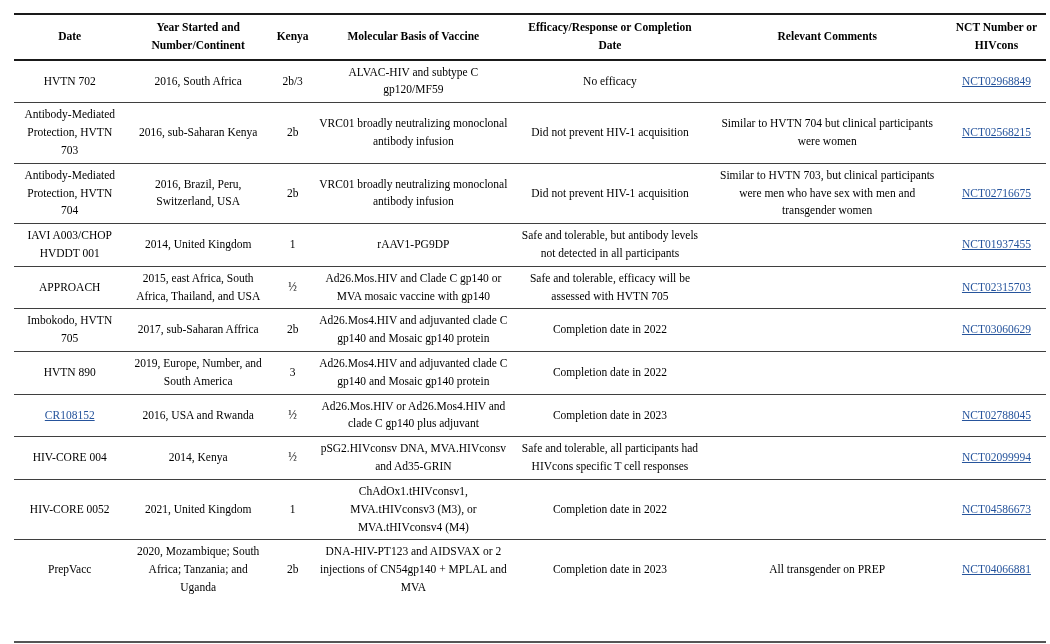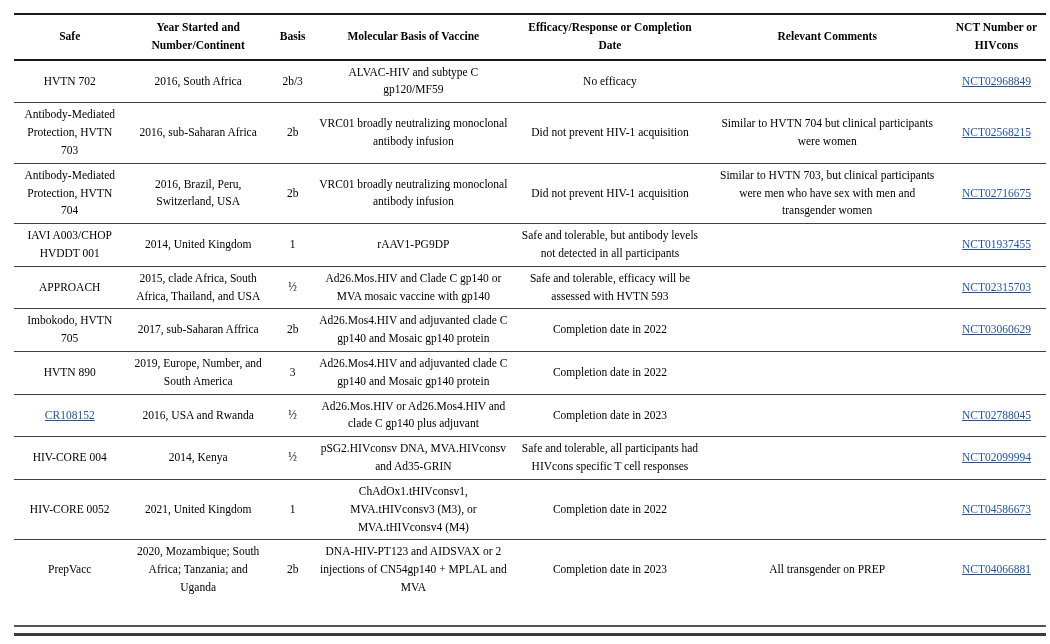--- a/index.html
+++ b/index.html
@@ -41,21 +41,21 @@
   tbody td {
     border-bottom: 1px solid #3f3f3f;
     font-size: 11.5px;
     line-height: 1.55;
     padding: 3px 4px;
     text-align: center;
     vertical-align: middle;
     word-wrap: break-word;
   }
   tr.gap-below td {
-    padding-bottom: 28px;
+    padding-bottom: 44px;
   }
   tr.thick-below td {
     border-bottom: 2.5px solid #555;
   }
   a.tbl-link {
     color: var(--link-color, #26549C);
     cursor: pointer;
   }
 </style>
 </head>
@@ -67,42 +67,42 @@
       <col class="c-name">
         <col class="c-year">
         <col class="c-phase">
         <col class="c-molecular">
       <col class="c-efficacy">
         <col class="c-comments">
         <col class="c-nct">
     </colgroup>
     <thead>
       <tr>
-        <th>Safe</th>
+        <th>Date</th>
         <th>Year Started and Number/Continent</th>
-        <th>Basis</th>
+        <th>Kenya</th>
         <th>Molecular Basis of Vaccine</th>
         <th>Efficacy/Response or Completion Date</th>
         <th>Relevant Comments</th>
         <th>NCT Number or HIVcons</th>
       </tr>
     </thead>
     <tbody>
         <tr>
           <td><span>HVTN 702</span></td>
           <td><span>2016, South Africa</span></td>
           <td><span>2b/3</span></td>
           <td><span>ALVAC-HIV and subtype C gp120/MF59</span></td>
           <td><span>No efficacy</span></td>
           <td><span></span></td>
           <td><a class="tbl-link" href="#">NCT02968849</a></td>
         </tr>
         <tr>
           <td><span>Antibody-Mediated Protection, HVTN 703</span></td>
-          <td><span>2016, sub-Saharan Africa</span></td>
+          <td><span>2016, sub-Saharan Kenya</span></td>
           <td><span>2b</span></td>
           <td><span>VRC01 broadly neutralizing monoclonal antibody infusion</span></td>
           <td><span>Did not prevent HIV-1 acquisition</span></td>
           <td><span>Similar to HVTN 704 but clinical participants were women</span></td>
           <td><a class="tbl-link" href="#">NCT02568215</a></td>
         </tr>
         <tr>
           <td><span>Antibody-Mediated Protection, HVTN 704</span></td>
           <td><span>2016, Brazil, Peru, Switzerland, USA</span></td>
           <td><span>2b</span></td>
@@ -115,24 +115,24 @@
           <td><span>IAVI A003/CHOP HVDDT 001</span></td>
           <td><span>2014, United Kingdom</span></td>
           <td><span>1</span></td>
           <td><span>rAAV1-PG9DP</span></td>
           <td><span>Safe and tolerable, but antibody levels not detected in all participants</span></td>
           <td><span></span></td>
           <td><a class="tbl-link" href="#">NCT01937455</a></td>
         </tr>
         <tr>
           <td><span>APPROACH</span></td>
-          <td><span>2015, clade Africa, South Africa, Thailand, and USA</span></td>
+          <td><span>2015, east Africa, South Africa, Thailand, and USA</span></td>
           <td><span>½</span></td>
           <td><span>Ad26.Mos.HIV and Clade C gp140 or MVA mosaic vaccine with gp140</span></td>
-          <td><span>Safe and tolerable, efficacy will be assessed with HVTN 593</span></td>
+          <td><span>Safe and tolerable, efficacy will be assessed with HVTN 705</span></td>
           <td><span></span></td>
           <td><a class="tbl-link" href="#">NCT02315703</a></td>
         </tr>
         <tr>
           <td><span>Imbokodo, HVTN 705</span></td>
           <td><span>2017, sub-Saharan Affrica</span></td>
           <td><span>2b</span></td>
           <td><span>Ad26.Mos4.HIV and adjuvanted clade C gp140 and Mosaic gp140 protein</span></td>
           <td><span>Completion date in 2022</span></td>
           <td><span></span></td>

